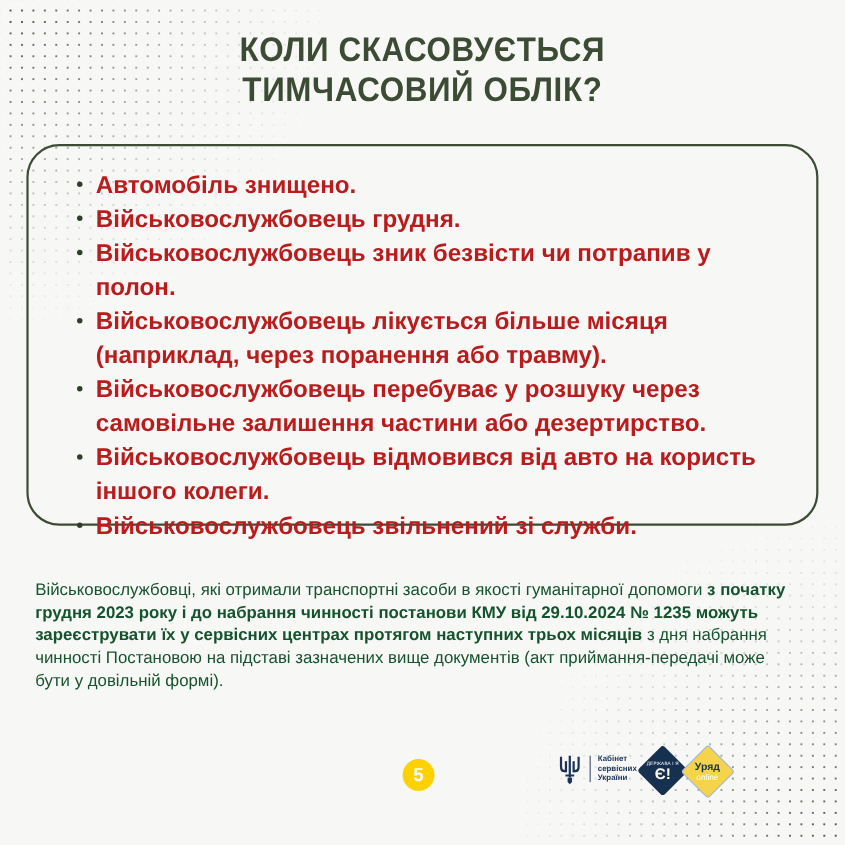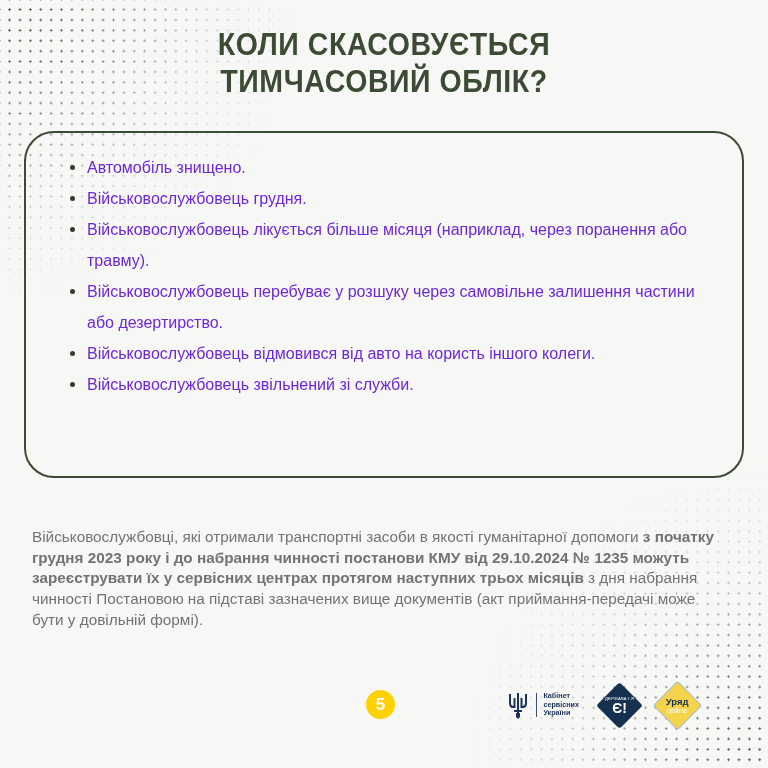--- a/index.html
+++ b/index.html
@@ -40,42 +40,42 @@
   
   .card{
     position:absolute;left:24px;top:131px;width:720px;height:347px;
     border:2.5px solid #3c4c34;border-radius:30px;
     background:transparent;box-sizing:border-box;
   }
   .list{margin:0;padding:0;list-style:none;
     position:absolute;left:42px;top:19px;right:24px;}
   .list li{
     position:relative;padding-left:19px;
-    color:#6d28d9;font-size:16px;line-height:31px;
+    color:#b91c1c;font-size:22px;line-height:31px;font-weight:bold;
   }
   .list li::before{
     content:"";position:absolute;left:2px;top:13px;
     width:5px;height:5px;border-radius:50%;background:#2f3f2a;
   }
 
   
   .note{
     position:absolute;left:32px;top:512px;width:684px;
-    color:#737373;font-size:15.3px;line-height:20.6px;
+    color:#14532d;font-size:15.3px;line-height:20.6px;
   }
   .note b{font-weight:bold;}
 
   
   .badge5{
     position:absolute;left:366px;top:690px;width:29px;height:29px;
     border-radius:50%;background:#FFD100;
     color:#ffffff;font-weight:bold;font-size:17px;
     display:flex;align-items:center;justify-content:center;
   }
-  .logos{position:absolute;left:506px;top:684px;height:42px;display:flex;align-items:center;gap:24px;}
+  .logos{position:absolute;left:506px;top:684px;height:42px;display:flex;align-items:flex-start;gap:7px;}
   .cmu{display:flex;align-items:center;gap:6px;}
   .cmu-txt{color:#1b3358;font-size:7.2px;line-height:8.4px;font-weight:bold;}
   .cmu-txt span{display:block;}
   .divider{width:1.4px;height:24px;background:#1b3358;opacity:.85;}
   .diamond{width:33px;height:33px;transform:rotate(45deg);
     display:flex;align-items:center;justify-content:center;}
   .d-navy{background:#16304f;border-radius:3px;}
   .d-yellow{background:#F5D44B;border-radius:3px;border:1.2px solid #9fb8d6;}
   .d-inner{transform:rotate(-45deg);text-align:center;}
   .d-top{font-size:4.2px;color:#ffffff;letter-spacing:.2px;line-height:5px;}
@@ -93,20 +93,21 @@
 
   <div class="title">
     <span class="l">КОЛИ СКАСОВУЄТЬСЯ</span>
     <span class="l">ТИМЧАСОВИЙ ОБЛІК?</span>
   </div>
 
   <div class="card">
     <ul class="list">
       <li>Автомобіль знищено.</li>
       <li>Військовослужбовець грудня.</li>
+      <li>Військовослужбовець зник безвісти чи потрапив у полон.</li>
       <li>Військовослужбовець лікується більше місяця (наприклад, через поранення або травму).</li>
       <li>Військовослужбовець перебуває у розшуку через самовільне залишення частини або дезертирство.</li>
       <li>Військовослужбовець відмовився від авто на користь іншого колеги.</li>
       <li>Військовослужбовець звільнений зі служби.</li>
     </ul>
   </div>
 
   <p class="note"><span>Військовослужбовці, які отримали транспортні засоби в якості гуманітарної допомоги </span><b>з початку грудня 2023 року і до набрання чинності постанови КМУ від 29.10.2024 № 1235 можуть зареєструвати їх у сервісних центрах протягом наступних трьох місяців</b><span> з дня набрання чинності Постановою на підставі зазначених вище документів (акт приймання-передачі може бути у довільній формі).</span></p>
 
   <div class="badge5">5</div>

